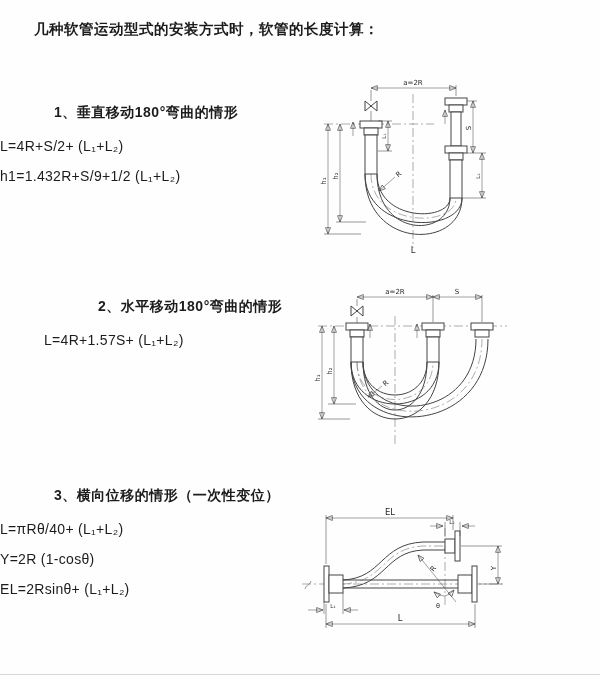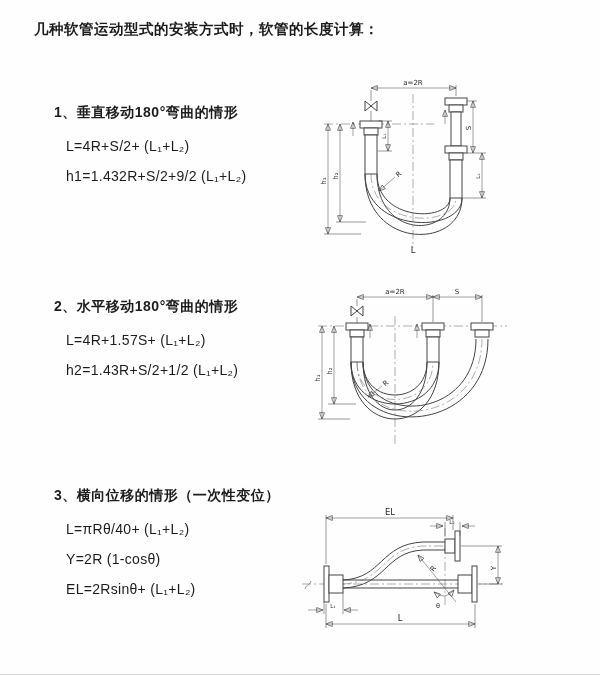--- a/index.html
+++ b/index.html
@@ -5,49 +5,48 @@
   html,body{margin:0;padding:0;}
   body{
     width:600px;height:675px;position:relative;background:#ffffff;
     font-family:"Liberation Sans","DejaVu Sans",sans-serif;color:#1c1c1c;
     overflow:hidden;
   }
   .page{position:absolute;inset:0;background:#fefefe;border-bottom:1px solid #d8d8d8;}
   .title{position:absolute;left:34px;top:20px;font-size:14.5px;font-weight:bold;letter-spacing:.5px;text-align:right;}
   .sec{position:absolute;left:0;width:310px;}
   .sec .heading{margin-left:54px;font-size:14px;font-weight:bold;margin-bottom:16px;letter-spacing:.5px;white-space:nowrap;}
-  .sec .formula{margin-left:66px;font-size:14px;margin-bottom:14px;letter-spacing:.3px;white-space:nowrap;}
-  .sec1{top:104px;} .sec2{top:298px;} .sec3{top:487px;}
+  .sec .formula{font-size:14px;margin-bottom:14px;letter-spacing:.3px;white-space:nowrap;}
+  .sec1{top:104px;} .sec2{top:298px;padding-left:44px;} .sec3{top:487px;}
   .dwg{position:absolute;}
   .dwg path,.dwg line{fill:none;stroke:#444;stroke-width:1;}
   .dwg rect.part{fill:#ffffff;stroke:#444;stroke-width:1;}
   .dwg .thin{stroke-width:.6;stroke:#555;}
   .dwg .cl{stroke-width:.6;stroke:#777;stroke-dasharray:9 3 2 3;}
   .dwg .dim{stroke-width:.55;stroke:#555;}
   .dwg text{font-family:"DejaVu Sans","Liberation Sans",sans-serif;fill:#2b2b2b;font-size:7px;}
   .dwg text.big{font-size:8.5px;}
   .dwg text.tiny{font-size:5.5px;}
 </style>
 </head>
 <body>
 
 <div class="page">
 
   <div class="title">几种软管运动型式的安装方式时，软管的长度计算：</div>
 
   <div class="sec sec1">
     <div class="heading">1、垂直移动180°弯曲的情形</div>
     <div class="formula">L=4R+S/2+ (L₁+L₂)</div>
-    <div class="formula">h1=1.432R+S/2+9/2 (L₁+L₂)</div>
+    <div class="formula">h1=1.432R+S/9+1/2 (L₁+L₂)</div>
   </div>
 
   <div class="sec sec2">
     <div class="heading">2、水平移动180°弯曲的情形</div>
     <div class="formula">L=4R+1.57S+ (L₁+L₂)</div>
-    <div class="formula">h2=1.43R+S/2+1/2 (L₁+L₂)</div>
   </div>
 
   <div class="sec sec3">
     <div class="heading">3、横向位移的情形（一次性变位）</div>
     <div class="formula">L=πRθ/40+ (L₁+L₂)</div>
     <div class="formula">Y=2R (1-cosθ)</div>
     <div class="formula">EL=2Rsinθ+ (L₁+L₂)</div>
   </div>
 
   <svg class="dwg" style="left:316px;top:76px" width="200" height="180" viewBox="0 0 200 180">

